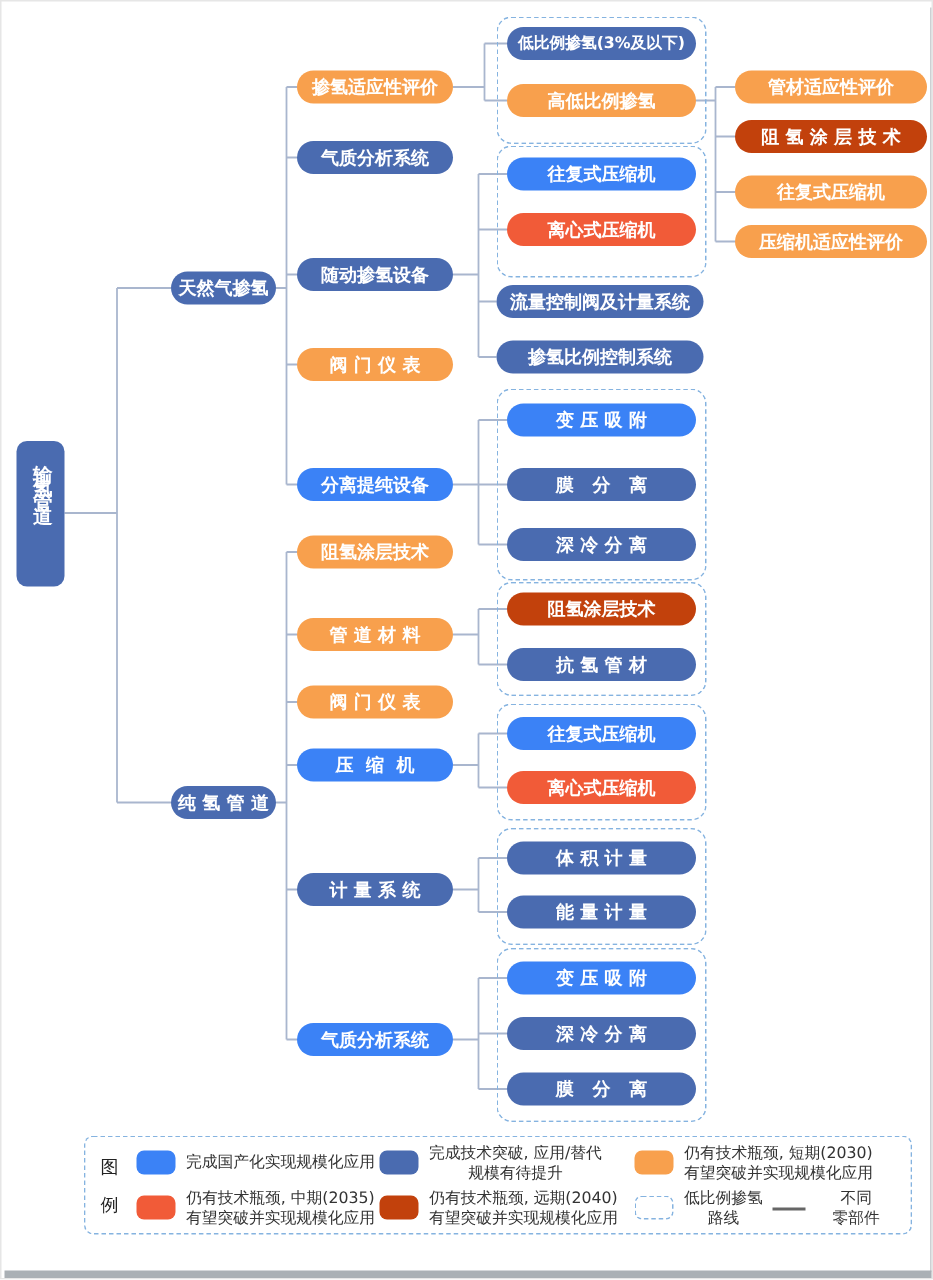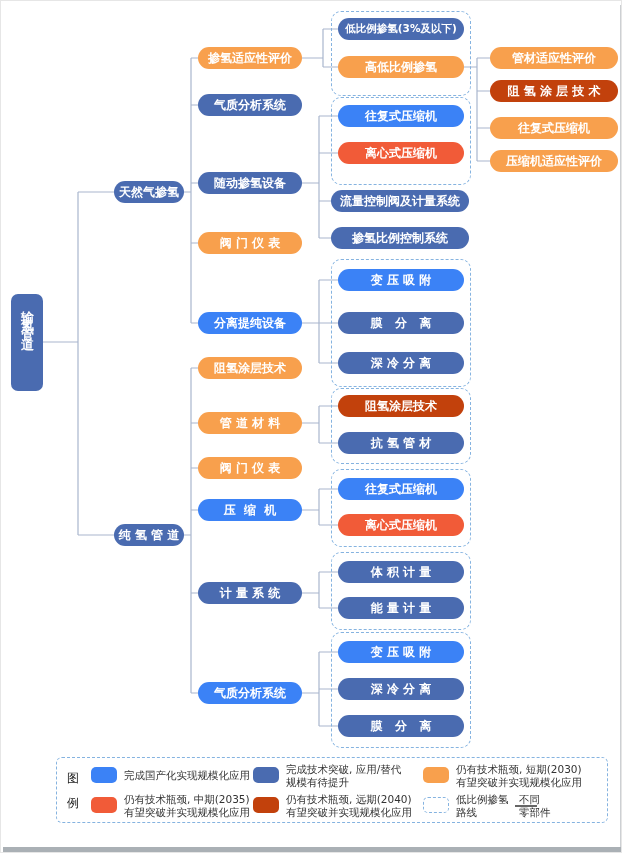--- a/index.html
+++ b/index.html
@@ -16,21 +16,21 @@
   .green{background:#3b82f6}
   .blue{background:#4A6BB0}
   .orange{background:#F8A04D}
   .redorange{background:#F15B38}
   .red{background:#c2410c}
   .group{position:absolute;border:1.5px dashed #85B3E0;border-radius:10px;box-sizing:border-box;background:transparent;}
   .legend{position:absolute;left:55px;top:756px;width:552px;height:66px;border:1.5px dashed #85B3E0;border-radius:6px;box-sizing:border-box;}
   .legend-title{position:absolute;left:10px;top:8px;width:13px;font-size:12px;color:#222;line-height:25px;word-break:break-all;}
   .chip{position:absolute;width:26px;height:16px;border-radius:5px;}
   .chip.dashed{background:#fff;border:1.5px dashed #85B3E0;box-sizing:border-box;}
-  .ltext{position:absolute;font-size:10.5px;color:#333;line-height:13px;white-space:pre-line;}
+  .ltext{position:absolute;font-size:10.5px;color:#333;line-height:13px;white-space:pre-line;text-align:center;}
   .line-sample{position:absolute;width:22px;height:0;border-top:2px solid #666;}
 </style>
 </head>
 <body>
 
 <div class="page">
 
   <svg class="wires" width="622" height="853" viewBox="0 0 622 853">
     <g fill="none" stroke="#A9B6CE" stroke-width="1.2">
       <path d="M42 341 H77 M77 191 V534 M77 191 H113 M77 534 H113"></path>
@@ -122,19 +122,19 @@
 
     <div class="chip red" style="left:196px;top:39px"></div>
     <div class="ltext" style="left:229px;top:35px">仍有技术瓶颈, 远期(2040)
 有望突破并实现规模化应用</div>
 
     <div class="chip dashed" style="left:366px;top:39px"></div>
     <div class="ltext" style="left:399px;top:35px">低比例掺氢
 路线</div>
 
     <div class="line-sample" style="left:458px;top:47px"></div>
-    <div class="ltext" style="left:462px;top:35px">不同
+    <div class="ltext" style="left:498px;top:35px">不同
 零部件</div>
   </div>
 
   <div class="edge-right"></div>
   <div class="edge-bottom"></div>
 </div>
 
 </body></html>

